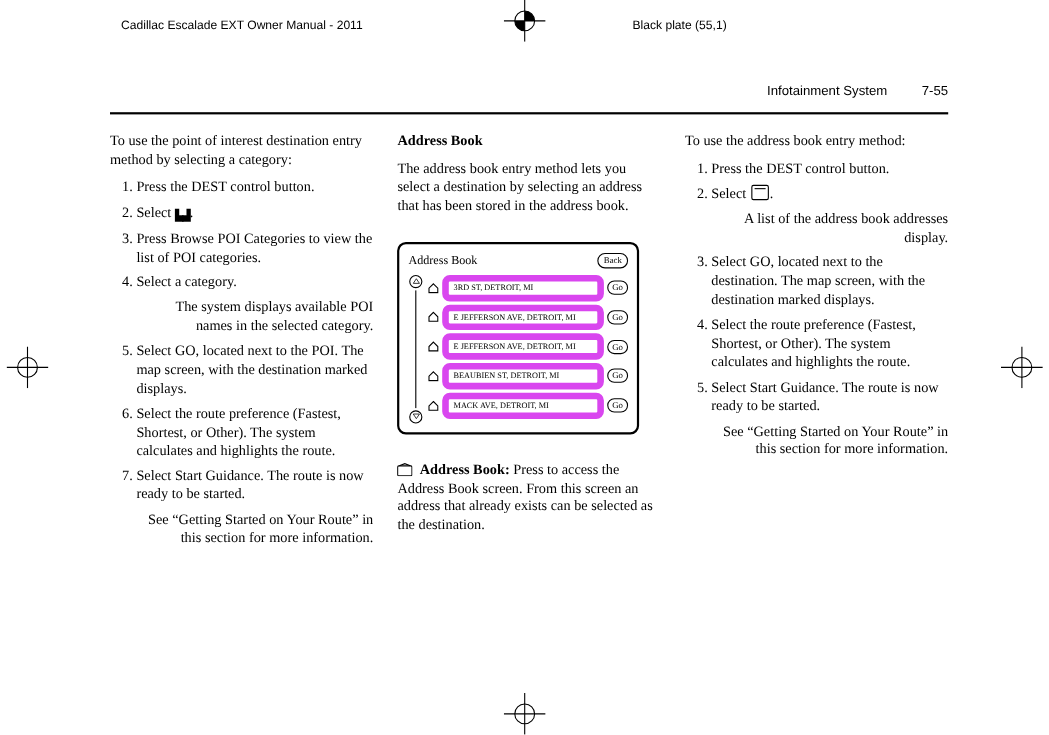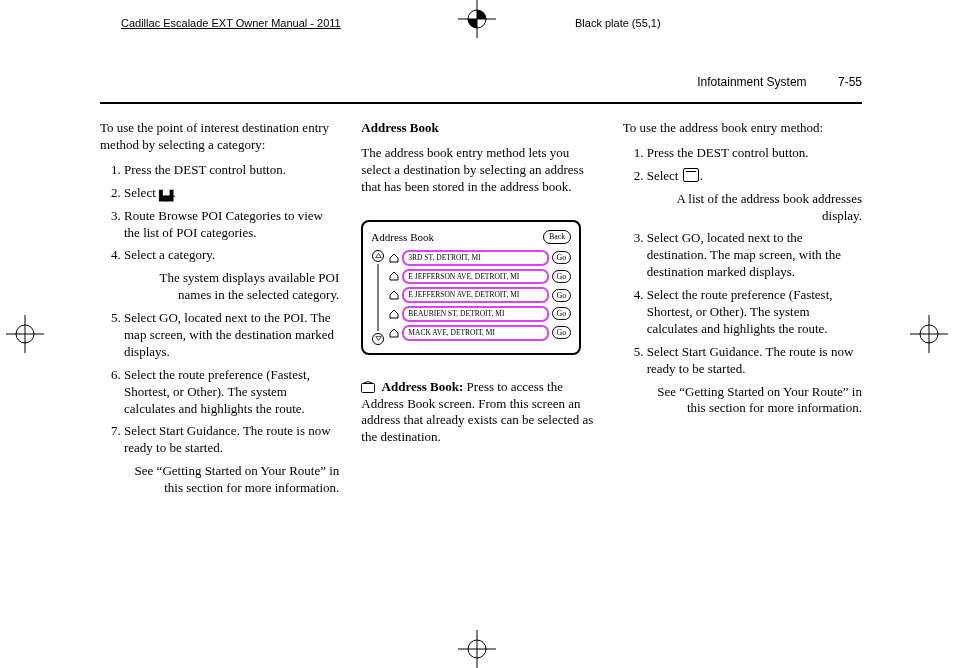--- a/index.html
+++ b/index.html
@@ -21,21 +21,21 @@
   }
   
   .topband {
     position: absolute;
     top: 16px;
     left: 110px;
     right: 110px;
     height: 30px;
     font-size: 11px;
   }
-  .topband .tl { position: absolute; left: 11px; top: 0; text-decoration: underline; }
+  .topband .tl { position: absolute; left: 0; top: 0; }
   .topband .tr { position: absolute; left: 465px; top: 0; }
   .regmark-top {
     position: absolute;
     top: 0; left: 50%;
     transform: translateX(-50%);
     width: 38px; height: 38px;
   }
   .regmark-bottom {
     position: absolute;
     bottom: 0; left: 50%;
@@ -186,21 +186,21 @@
   }
   .ab-ill .row:last-child { margin-bottom: 4px; }
   .ab-ill .row .home {
     width: 10px; height: 10px;
     flex: 0 0 auto;
     position: relative;
   }
   .ab-ill .row .home svg { width: 10px; height: 10px; display: block; }
   .ab-ill .row .addr {
     flex: 1;
-    border: 2px solid #d946ef;
+    border: 6px solid #d946ef;
     border-radius: 7px;
     padding: 1px 4px;
     font-size: 7.5px;
     white-space: nowrap;
     overflow: hidden;
   }
   .ab-ill .row .go {
     border: 1px solid #000;
     border-radius: 7px;
     padding: 0 4px;
@@ -266,21 +266,21 @@
 
     <div class="cols">
 
       <div class="col">
         <p>To use the point of interest destination entry method by selecting a category:</p>
         <ol class="steps">
           <li>Press the DEST control button.</li>
           <li>
             <span>Select </span><span class="inline-poi">▙▟</span><span>.</span>
           </li>
-          <li>Route Browse POI Categories to view the list of POI categories.</li>
+          <li>Press Browse POI Categories to view the list of POI categories.</li>
           <li>
             <span>Select a category.</span>
             <span class="sub">The system displays available POI names in the selected category.</span>
           </li>
           <li>Select GO, located next to the POI. The map screen, with the destination marked displays.</li>
           <li>Select the route preference (Fastest, Shortest, or Other). The system calculates and highlights the route.</li>
           <li>
             <span>Select Start Guidance. The route is now ready to be started.</span>
             <span class="sub">See “Getting Started on Your Route” in this section for more information.</span>
           </li>

